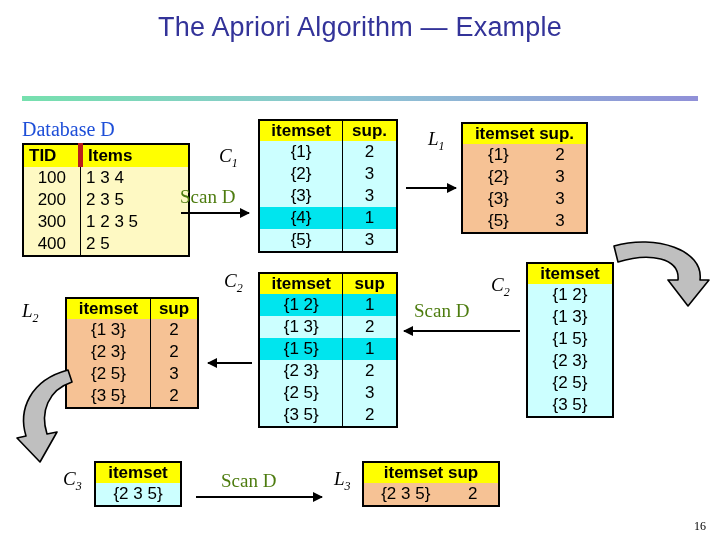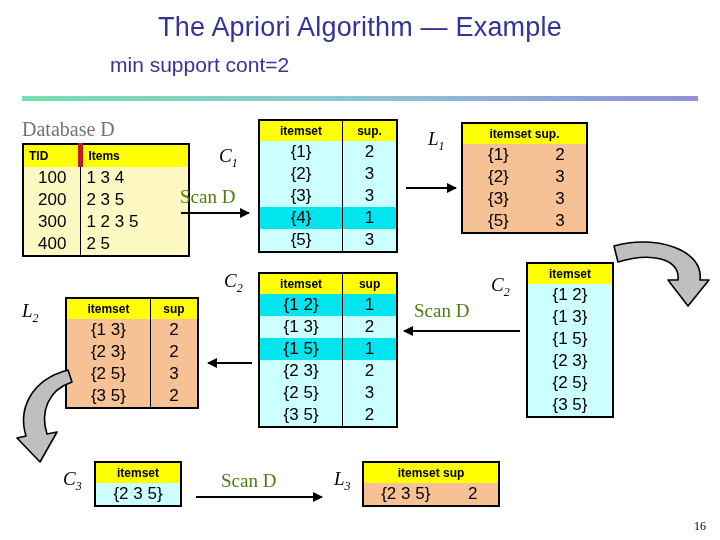--- a/index.html
+++ b/index.html
@@ -22,21 +22,21 @@
   }
   #title-divider{
     position:absolute;left:22px;top:96px;width:676px;height:5px;
     background:linear-gradient(to right,#76e0ae 0%,#8fc5d4 50%,#9090d8 100%);
   }
 
   
   .tbl{position:absolute;border-collapse:collapse;font-size:17px;color:#000;
        font-family:"Liberation Sans", sans-serif;}
   .tbl td,.tbl th{padding:0;margin:0;}
-  .hdr{background:#ffff00;font-weight:bold;text-align:center;font-size:12px;
+  .hdr{background:#ffff00;font-weight:bold;text-align:center;font-size:17px;
        line-height:20px;color:#000;}
   .cellC{text-align:center;line-height:22px;}
   .cellR{text-align:right;padding-right:14px !important;line-height:22px;}
   .cellL{text-align:left;padding-left:5px !important;line-height:22px;}
 
   
   .green  {background:#fef9c3;}
   .cyan   {background:#ccffff;}
   .cyanhi {background:#00e5ee;}
   .peach  {background:#f6c295;}
@@ -44,21 +44,21 @@
   .bordered{border:2px solid #000;}
   .vsplit{border-right:1px solid #000;}
 
   
   .slabel{position:absolute;font-family:"Liberation Serif", serif;
           font-style:italic;font-size:19px;color:#000;white-space:nowrap;}
   .slabel sub{font-size:12px;font-style:italic;}
   .caption{position:absolute;font-family:"Liberation Serif", serif;
            font-size:19px;color:#4d7c0f;white-space:nowrap;}
   .dbtitle{position:absolute;font-family:"Liberation Serif", serif;
-           font-size:20px;color:#737373;white-space:nowrap;}
+           font-size:20px;color:#1d4ed8;white-space:nowrap;}
 
   
   .arrow{position:absolute;height:2px;background:#000;}
   .arrow::after{content:"";position:absolute;top:-4px;right:-1px;
     border-top:5px solid transparent;border-bottom:5px solid transparent;
     border-left:10px solid #000;}
   .arrow.left::after{content:none;}
   .arrow.left::before{content:"";position:absolute;top:-4px;left:-1px;
     border-top:5px solid transparent;border-bottom:5px solid transparent;
     border-right:10px solid #000;}
@@ -67,21 +67,20 @@
            font-family:"Liberation Serif", serif;color:#000;}
 
   .curved{position:absolute;}
 </style>
 </head>
 <body>
 
 <div class="slide">
 
   <div id="title-main">The Apriori Algorithm — Example</div>
-  <div id="title-sub">min support cont=2</div>
   <div id="title-divider"></div>
 
   <div class="dbtitle" style="left:22px;top:118px;">Database D</div>
 
   <table class="tbl bordered" style="left:22px;top:143px;width:168px;">
     <tbody>
         <tr>
       <th class="hdr cellL" style="width:52px;border-right:5px solid #b91c1c;">TID</th>
       <th class="hdr cellL" style="width:112px;">Items</th>
     </tr>

